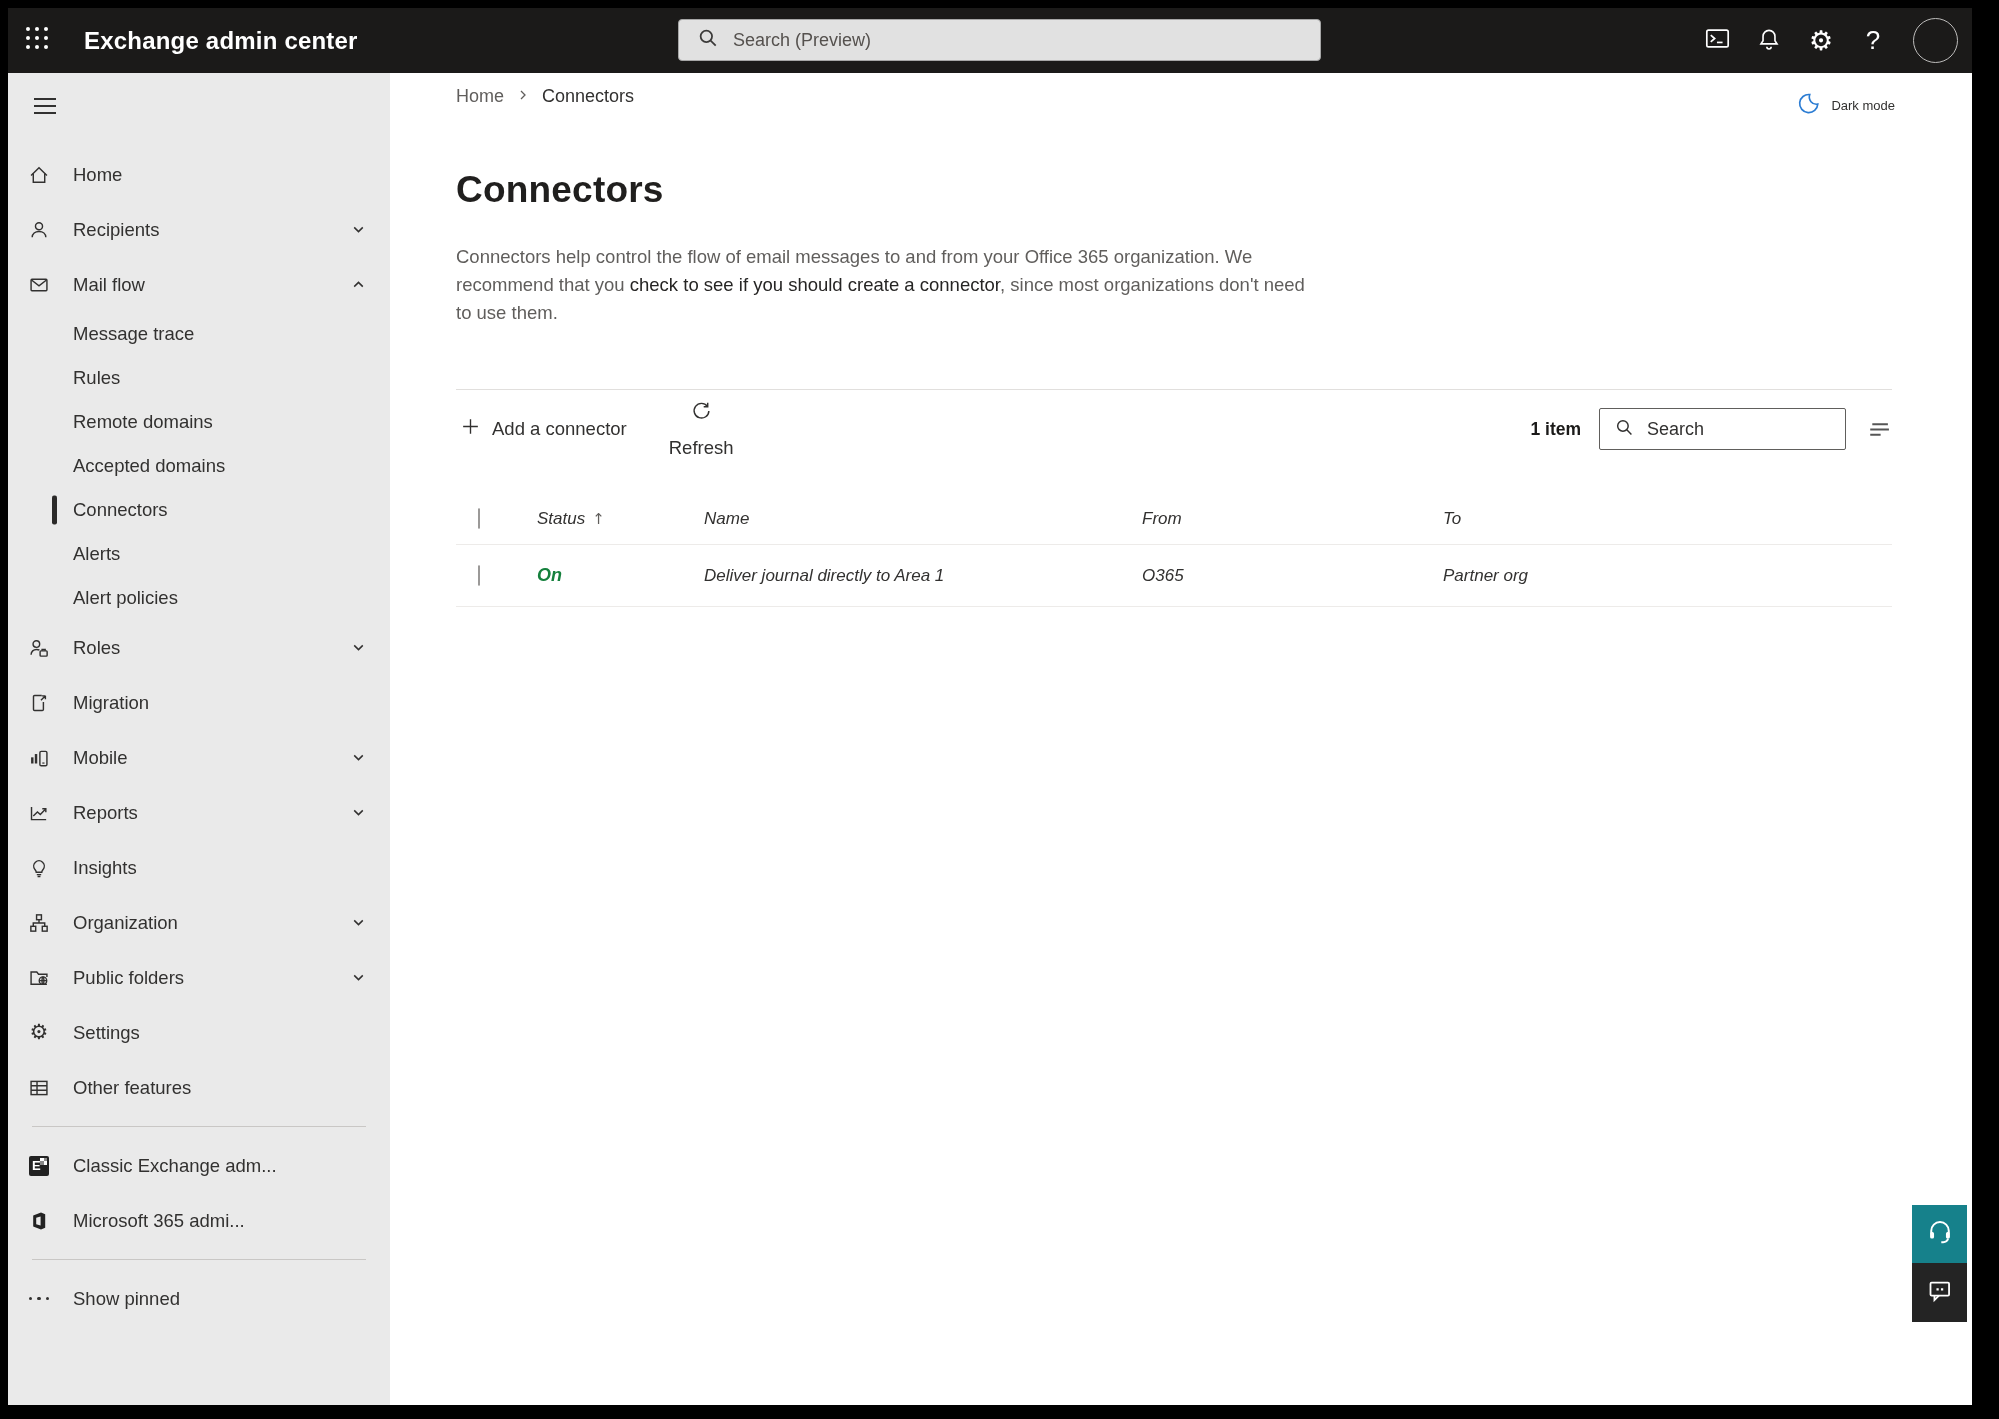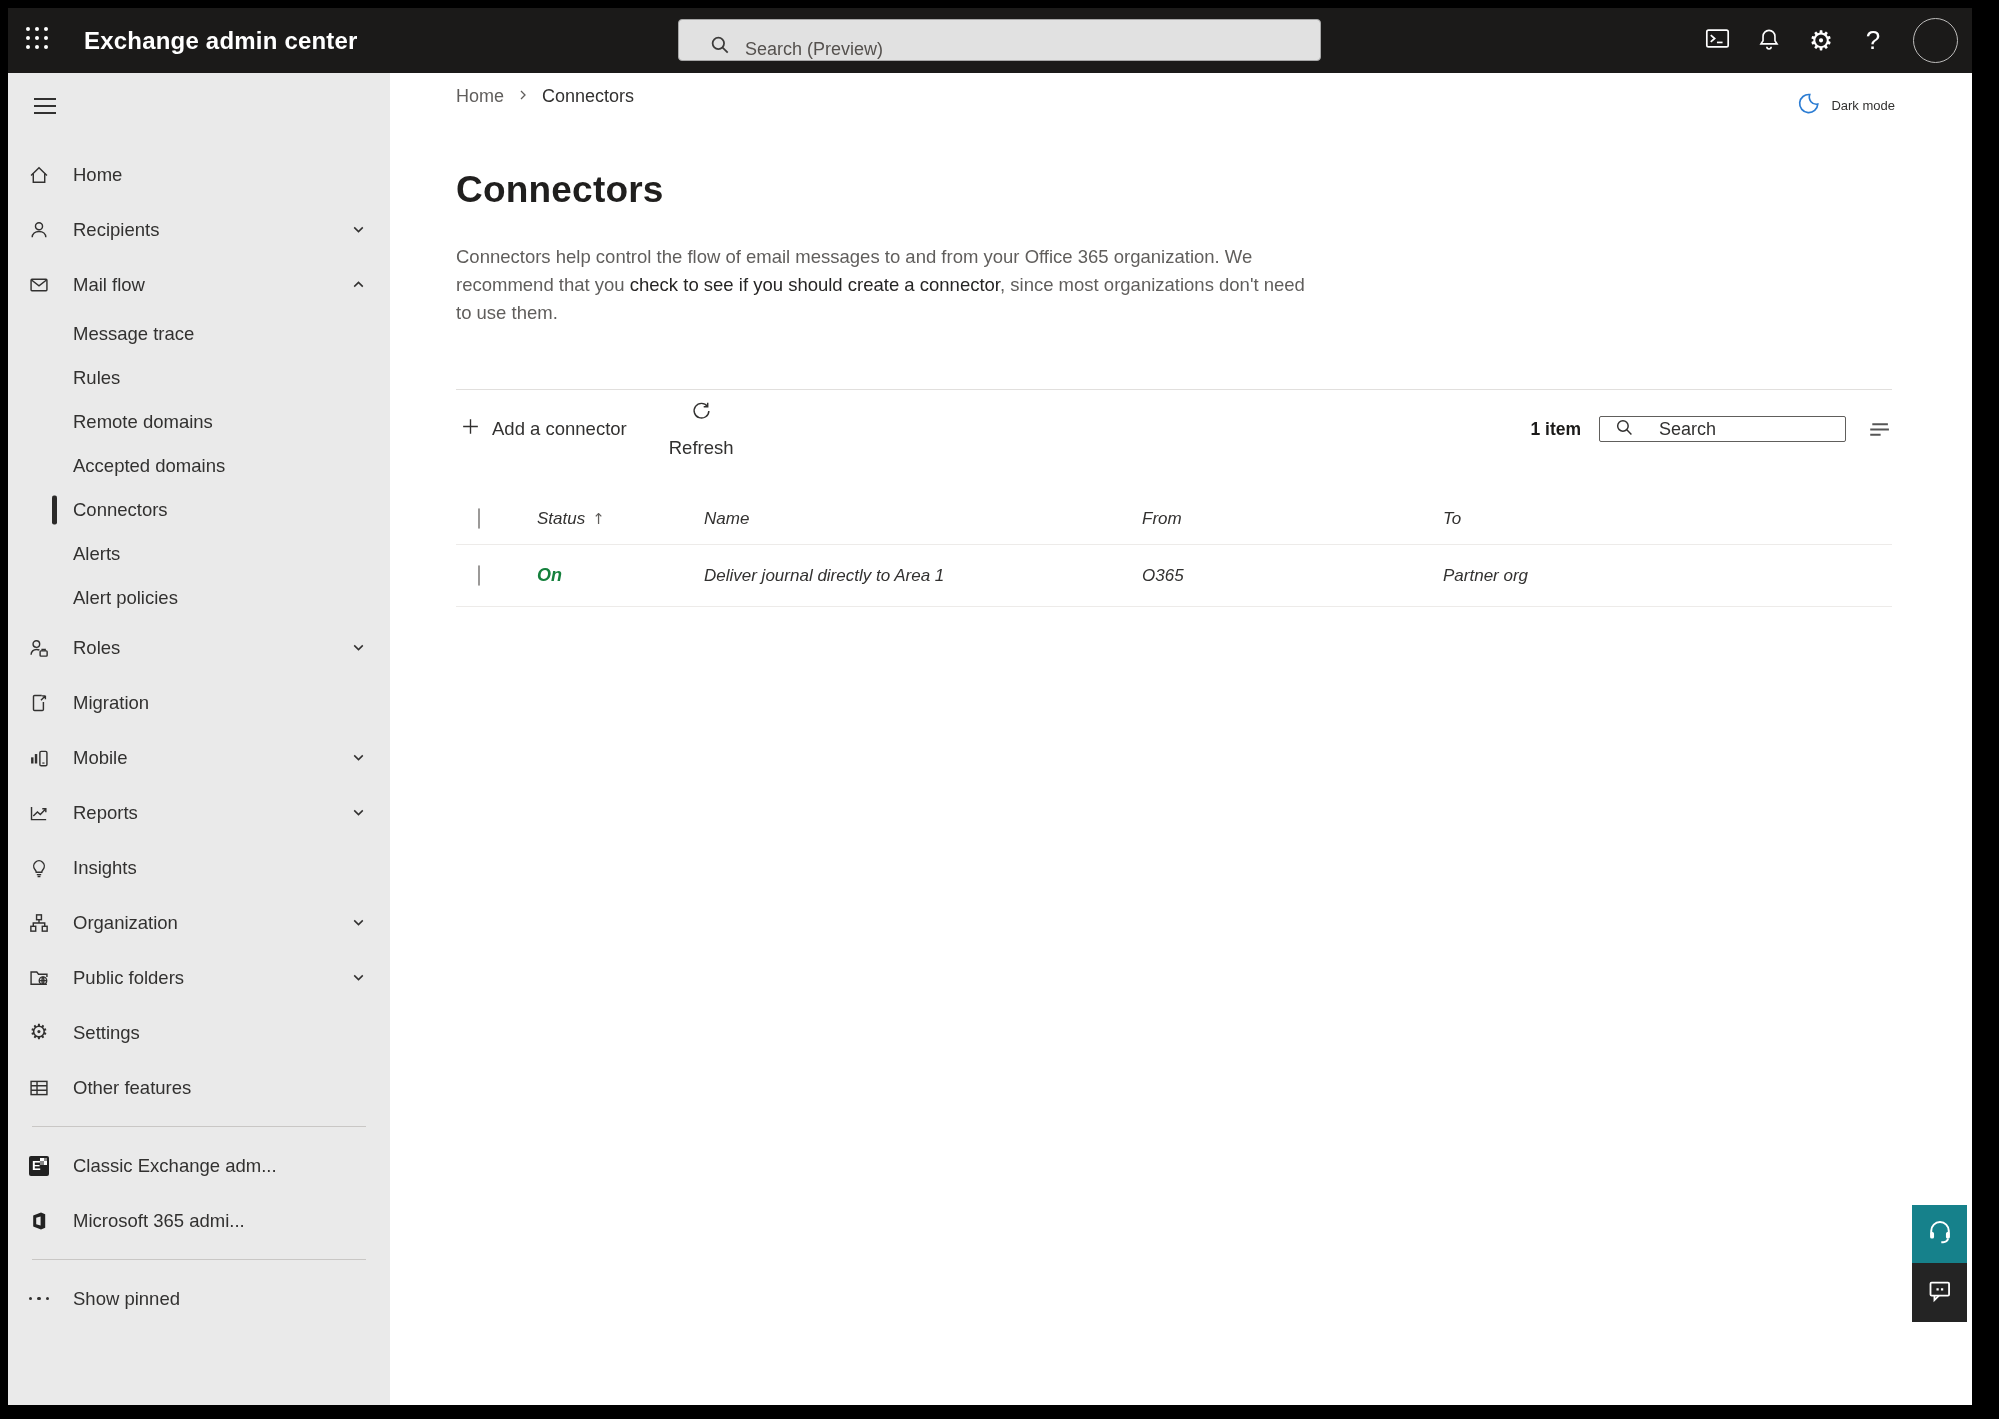--- a/index.html
+++ b/index.html
@@ -26,21 +26,21 @@
     gap:5px; cursor:pointer;
   }
   .waffle i { width:4px; height:4px; background:#fff; border-radius:50%; }
   .app-title {
     position:absolute; left:76px; top:0; height:65px; display:flex; align-items:center;
     font-size:24px; font-weight:700; letter-spacing:.2px;
   }
   .topbar-search {
     position:absolute; left:670px; top:11px; width:643px; height:42px;
     background:#e1e1e1; border:1px solid #a6a6a6; border-radius:4px;
-    display:flex; align-items:flex-end; padding-left:30px; gap:14px;
+    display:flex; align-items:center; padding-left:18px; gap:14px;
   }
   .topbar-search input {
     border:none; outline:none; background:transparent; flex:1;
     font-size:18px; color:#3b3a39; font-family:inherit;
   }
   .topbar-search input::placeholder { color:#55514e; opacity:1; }
   .topbar-icons {
     position:absolute; right:4px; top:0; height:65px; display:flex; align-items:center;
   }
   .tb-btn {
@@ -120,22 +120,22 @@
     position:absolute; left:66px; right:81px; top:328px; height:56px;
     display:flex; align-items:center;
   }
   .cmd-btn {
     display:flex; align-items:center; gap:11px; cursor:pointer;
     font-size:18.5px; color:#323130; padding:6px 4px;
   }
   .cmd-refresh { margin-left:34px;flex-direction:column; }
   .item-count { margin-left:auto; font-size:17.5px; font-weight:700; color:#1b1a19; }
   .list-search {
-    margin-left:18px; width:247px; height:26px; border:1px solid #605e5c; border-radius:2px;
-    background:#fff; display:flex; align-items:center; padding-left:14px; gap:24px;justify-content:center;
+    margin-left:18px; width:247px; height:42px; border:1px solid #605e5c; border-radius:2px;
+    background:#fff; display:flex; align-items:center; padding-left:14px; gap:12px;justify-content:center;
   }
   .list-search input {
     border:none; outline:none; flex:1; font-size:18px; color:#323130; font-family:inherit;
     background:transparent; min-width:0;
   }
   .list-search input::placeholder { color:#323130; opacity:1; }
   .filter-btn { margin-left:18px; cursor:pointer; display:flex; }
 
   
   .conn-table { position:absolute; left:66px; right:80px; top:420px;font-style:italic; }

